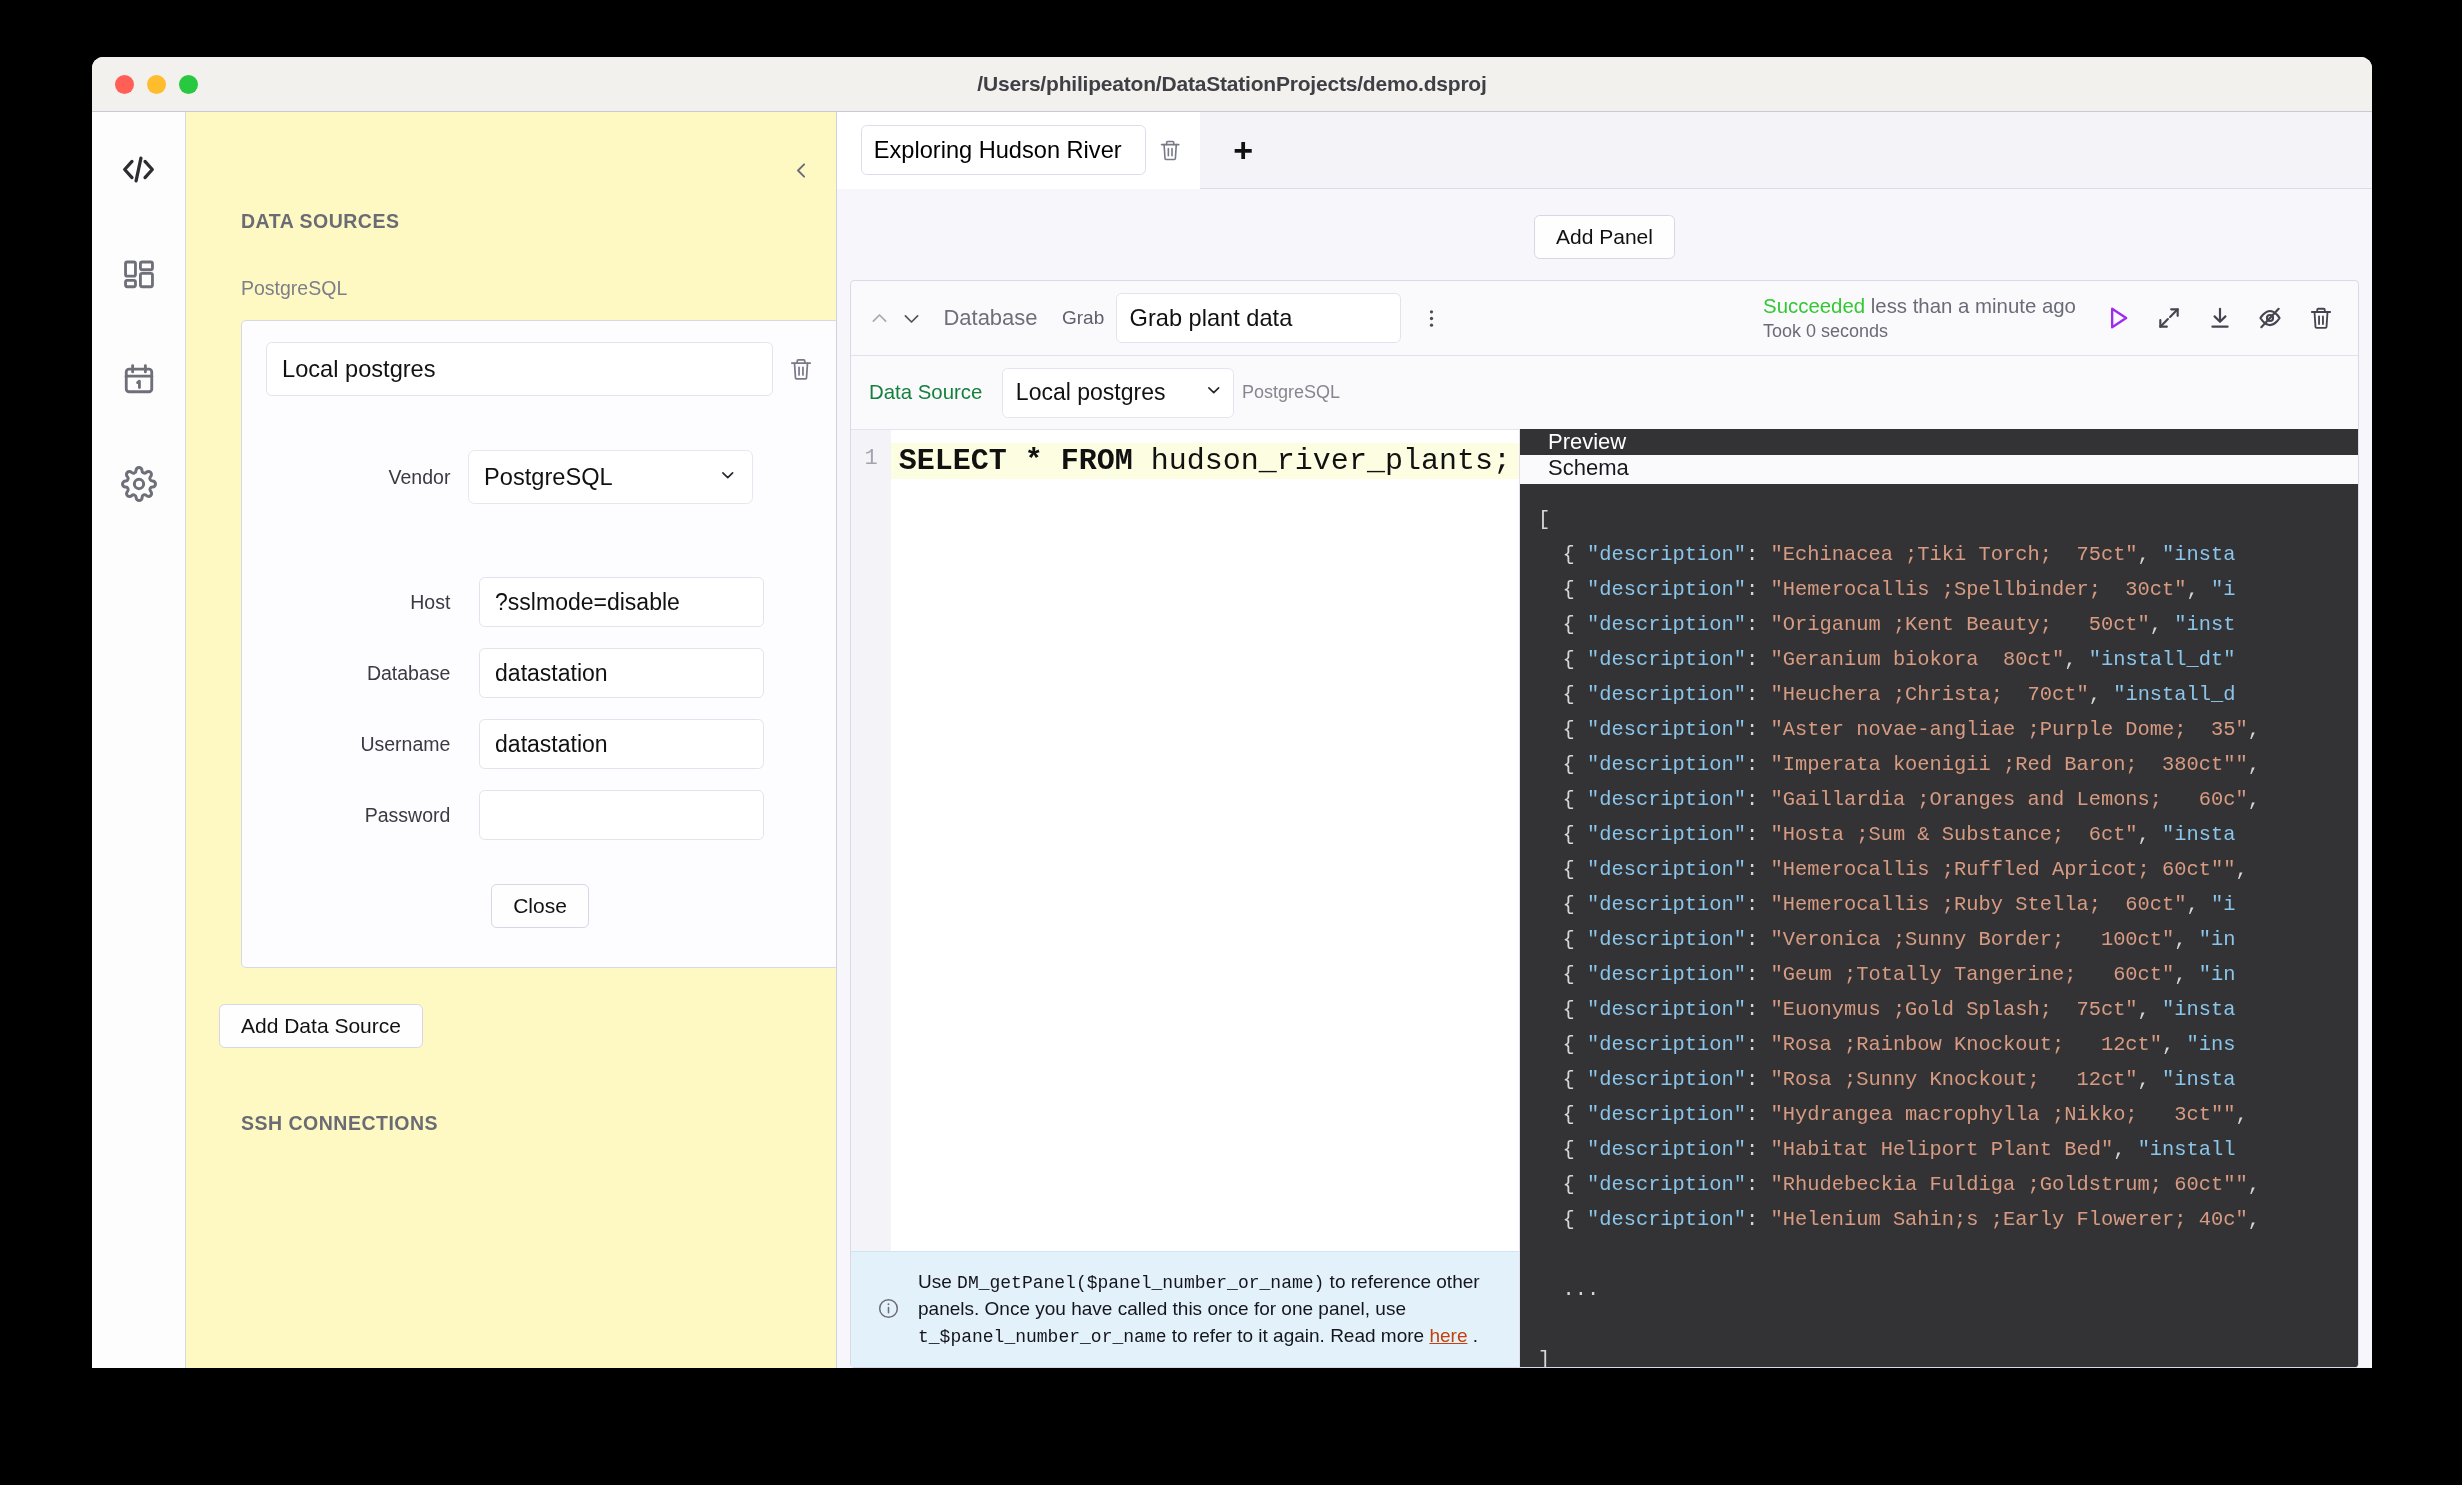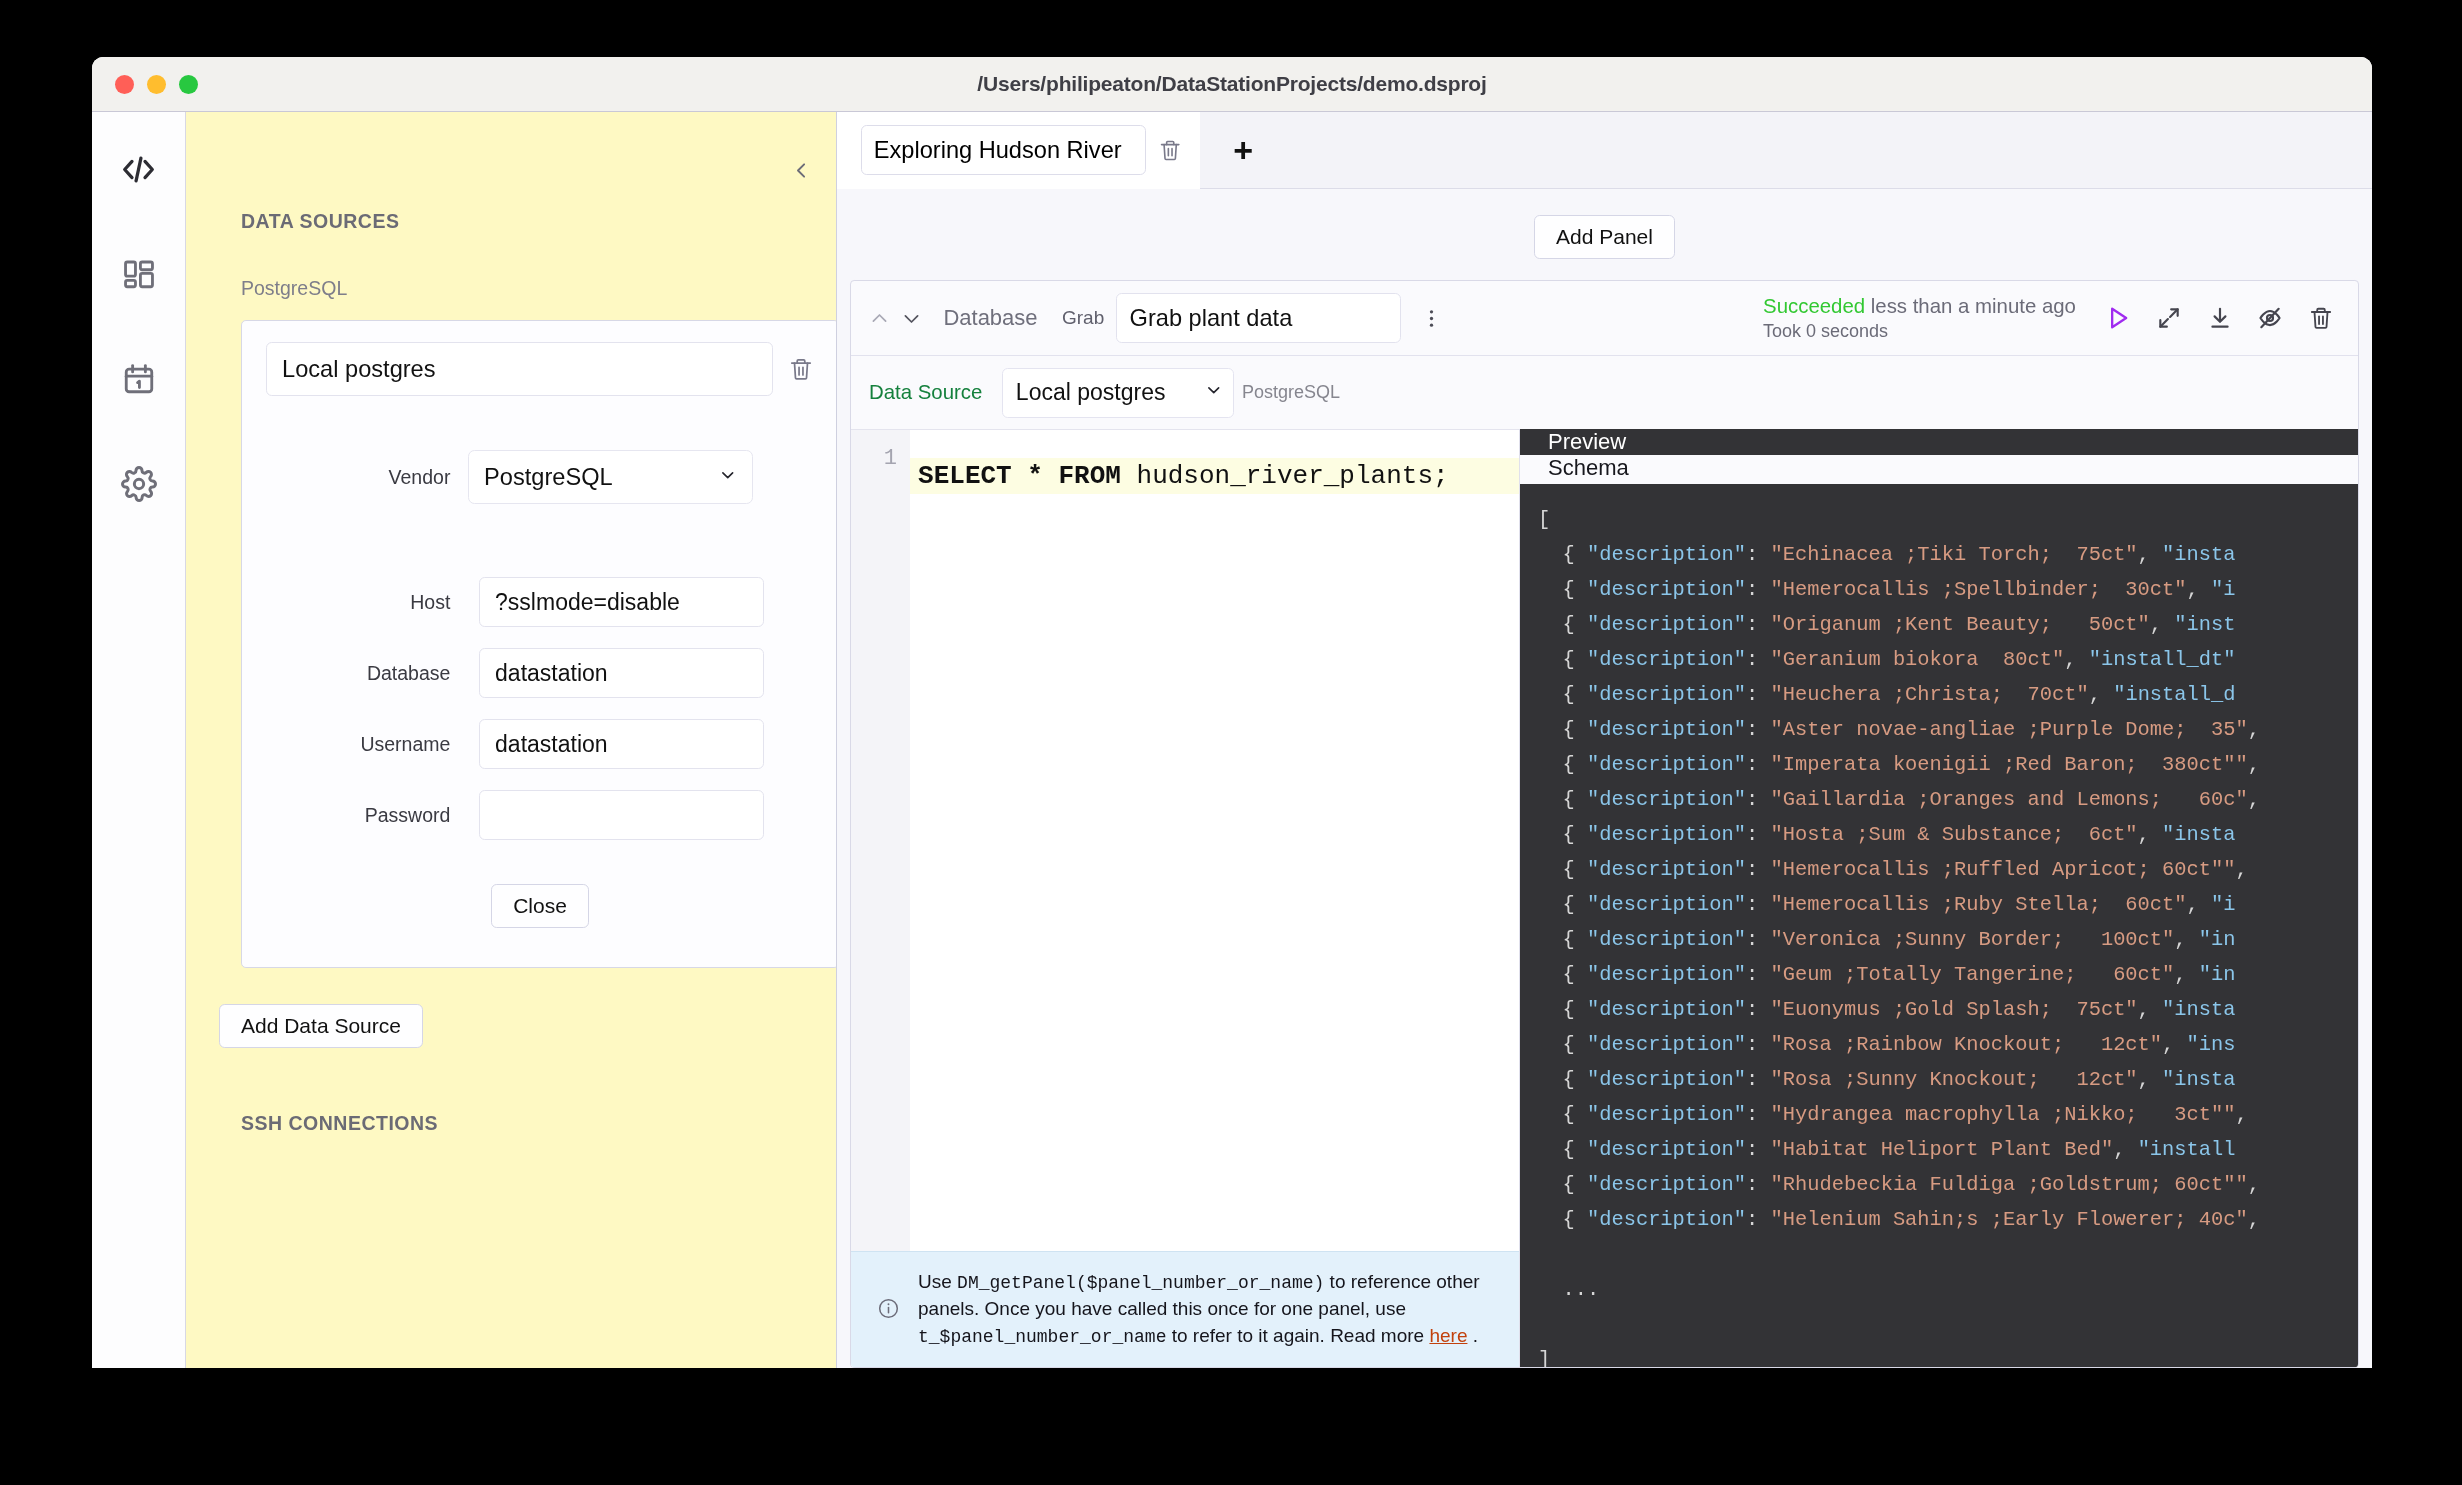--- a/index.html
+++ b/index.html
@@ -184,22 +184,22 @@
     flex: 1; display: flex; background: #fff; overflow: hidden;
   }
   .gutter {
     width: 59px; background: #f4f4f8; color: #a4a4b0;
     font-family: "Liberation Mono", monospace; font-size: 22px;
     text-align: right; padding: 11.4px 13px 0 0; line-height: 36px;
   }
   .code-area { flex: 1; position: relative; }
   .code-line {
     background: #fdfde2; line-height: 36px; padding: 0 8.1px;
-    font-family: "Liberation Mono", monospace; font-size: 26px;
-    white-space: pre; margin-top: 28px;
+    font-family: "Liberation Mono", monospace; font-size: 30px;
+    white-space: pre; margin-top: 13px;
   }
   .kw { color: #111; font-weight: bold; }
   .tbl { color: #111; }
 
   .info-box {
     background: #e3f1fb; border-top: 0.8px solid #cfe3f2;
     display: flex; align-items: center; gap: 18px;
     padding: 16.3px 21px 16.3px 26px; min-height: 106px;
   }
   .info-icon { color: #6d6d7a; flex: 0 0 auto; }

